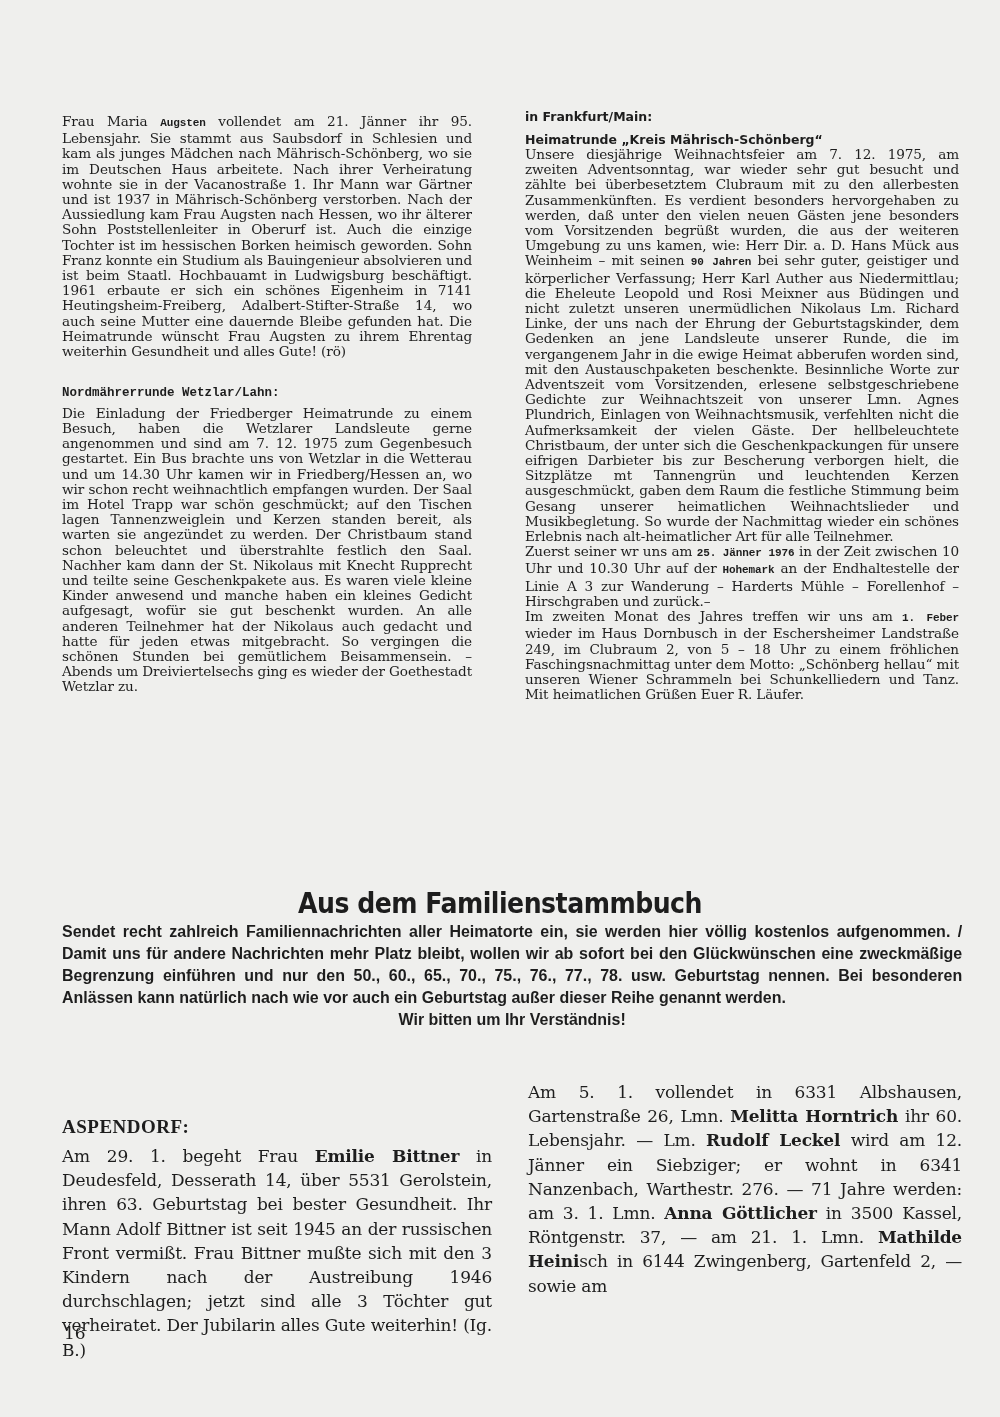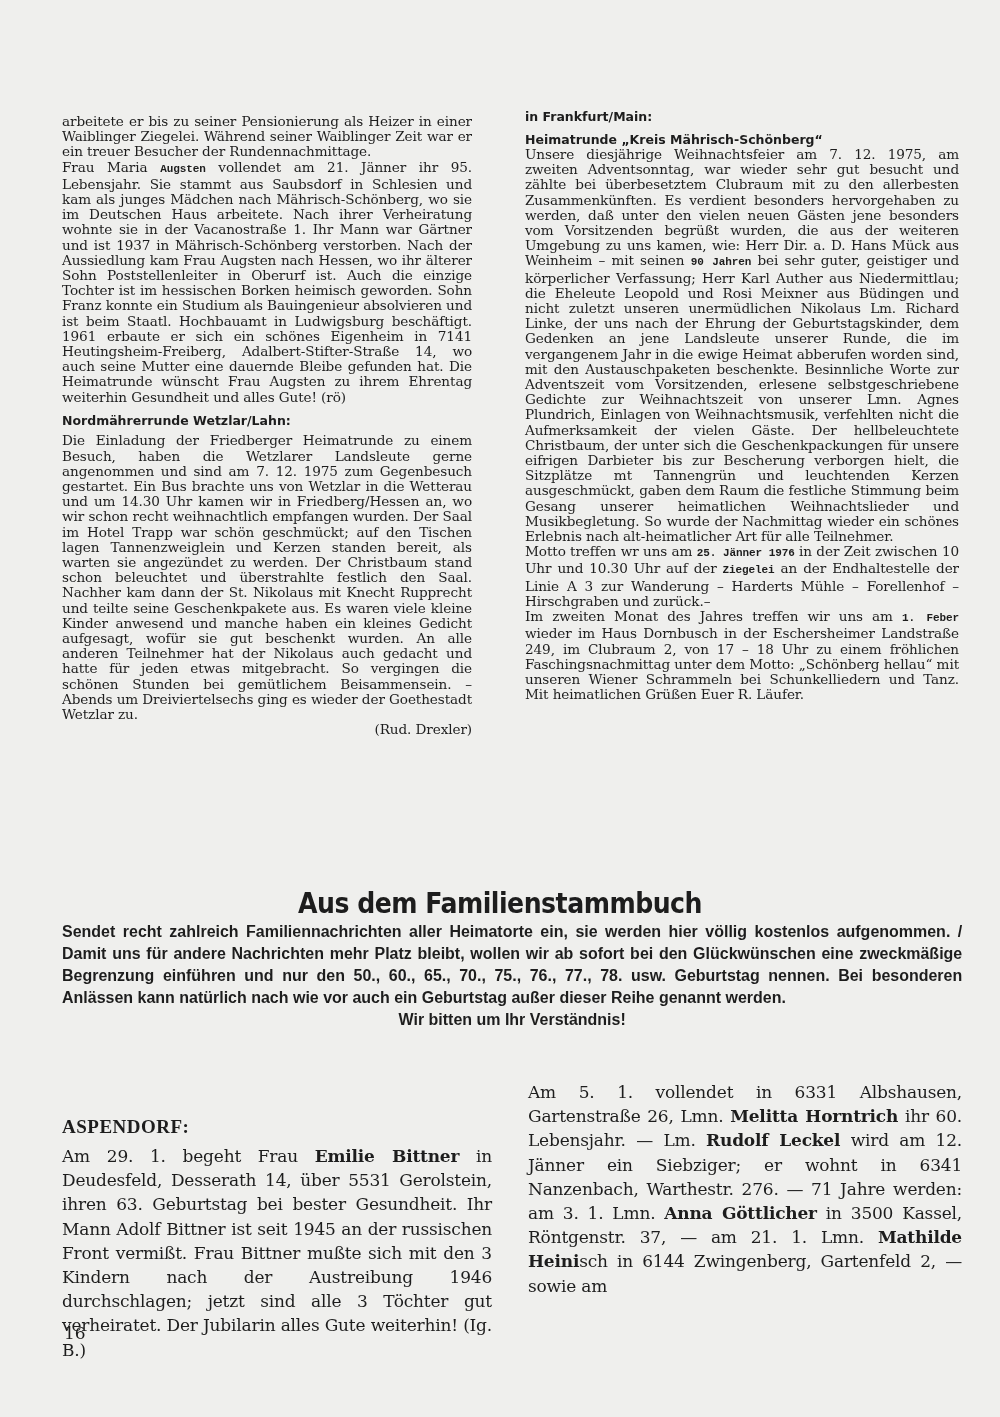--- a/index.html
+++ b/index.html
@@ -40,33 +40,31 @@
     font-family:"DejaVu Serif", serif; font-size:17px; line-height:24.2px;
     text-align:justify; margin:0; letter-spacing:-0.2px;
   }
   .page-num { position:absolute; left:64px; top:1323px; font-size:17px; font-family:"DejaVu Serif", serif; }
   .right { text-align:right; display:block; }
 </style>
 </head>
 <body>
 
 <div class="col" style="left:62px; top:114px; width:410px;">
-  <p class="p-small">arbeitete er bis zu seiner Pensionierung als Heizer in einer Waiblinger Ziegelei. Während seiner Waiblinger Zeit war er ein treuer Besucher der Rundennachmittage.</p>
   <p class="p-small"><span>Frau Maria </span><b class="s">Augsten</b><span> vollendet am 21. Jänner ihr 95. Lebensjahr. Sie stammt aus Saubsdorf in Schlesien und kam als junges Mädchen nach Mährisch-Schönberg, wo sie im Deutschen Haus arbeitete. Nach ihrer Verheiratung wohnte sie in der Vacanostraße 1. Ihr Mann war Gärtner und ist 1937 in Mährisch-Schönberg verstorben. Nach der Aussiedlung kam Frau Augsten nach Hessen, wo ihr älterer Sohn Poststellenleiter in Oberurf ist. Auch die einzige Tochter ist im hessischen Borken heimisch geworden. Sohn Franz konnte ein Studium als Bauingenieur absolvieren und ist beim Staatl. Hochbauamt in Ludwigsburg beschäftigt. 1961 erbaute er sich ein schönes Eigenheim in 7141 Heutingsheim-Freiberg, Adalbert-Stifter-Straße 14, wo auch seine Mutter eine dauernde Bleibe gefunden hat. Die Heimatrunde wünscht Frau Augsten zu ihrem Ehrentag weiterhin Gesundheit und alles Gute! (rö)</span></p>
-  <p class="hd-sans" style="margin-top:9px; margin-bottom:5px;">Nordmährerrunde Wetzlar/Lahn:</p>
+  <p class="hd-sans" style="margin-top:27px; margin-bottom:5px;font-family:Liberation Mono, monospace;">Nordmährerrunde Wetzlar/Lahn:</p>
   <p class="p-small">Die Einladung der Friedberger Heimatrunde zu einem Besuch, haben die Wetzlarer Landsleute gerne angenommen und sind am 7. 12. 1975 zum Gegenbesuch gestartet. Ein Bus brachte uns von Wetzlar in die Wetterau und um 14.30 Uhr kamen wir in Friedberg/Hessen an, wo wir schon recht weihnachtlich empfangen wurden. Der Saal im Hotel Trapp war schön geschmückt; auf den Tischen lagen Tannenzweiglein und Kerzen standen bereit, als warten sie angezündet zu werden. Der Christbaum stand schon beleuchtet und überstrahlte festlich den Saal. Nachher kam dann der St. Nikolaus mit Knecht Rupprecht und teilte seine Geschenkpakete aus. Es waren viele kleine Kinder anwesend und manche haben ein kleines Gedicht aufgesagt, wofür sie gut beschenkt wurden. An alle anderen Teilnehmer hat der Nikolaus auch gedacht und hatte für jeden etwas mitgebracht. So vergingen die schönen Stunden bei gemütlichem Beisammensein. – Abends um Dreiviertelsechs ging es wieder der Goethestadt Wetzlar zu.</p>
-  <span class="p-small right">(Rud. Drexler)</span>
 </div>
 
 <div class="col" style="left:525px; top:110px; width:434px;">
   <p class="hd-sans" style="margin-bottom:8px;">in Frankfurt/Main:</p>
   <p class="hd-sans">Heimatrunde „Kreis Mährisch-Schönberg“</p>
   <p class="p-small"><span>Unsere diesjährige Weihnachtsfeier am 7. 12. 1975, am zweiten Adventsonntag, war wieder sehr gut besucht und zählte bei überbesetztem Clubraum mit zu den allerbesten Zusammenkünften. Es verdient besonders hervorgehaben zu werden, daß unter den vielen neuen Gästen jene besonders vom Vorsitzenden begrüßt wurden, die aus der weiteren Umgebung zu uns kamen, wie: Herr Dir. a. D. Hans Mück aus Weinheim – mit seinen </span><b class="s">90 Jahren</b><span> bei sehr guter, geistiger und körperlicher Verfassung; Herr Karl Auther aus Niedermittlau; die Eheleute Leopold und Rosi Meixner aus Büdingen und nicht zuletzt unseren unermüdlichen Nikolaus Lm. Richard Linke, der uns nach der Ehrung der Geburtstagskinder, dem Gedenken an jene Landsleute unserer Runde, die im vergangenem Jahr in die ewige Heimat abberufen worden sind, mit den Austauschpaketen beschenkte. Besinnliche Worte zur Adventszeit vom Vorsitzenden, erlesene selbstgeschriebene Gedichte zur Weihnachtszeit von unserer Lmn. Agnes Plundrich, Einlagen von Weihnachtsmusik, verfehlten nicht die Aufmerksamkeit der vielen Gäste. Der hellbeleuchtete Christbaum, der unter sich die Geschenkpackungen für unsere eifrigen Darbieter bis zur Bescherung verborgen hielt, die Sitzplätze mt Tannengrün und leuchtenden Kerzen ausgeschmückt, gaben dem Raum die festliche Stimmung beim Gesang unserer heimatlichen Weihnachtslieder und Musikbegletung. So wurde der Nachmittag wieder ein schönes Erlebnis nach alt-heimatlicher Art für alle Teilnehmer.</span></p>
-  <p class="p-small"><span>Motto treffen wr uns am </span><b class="s">25. Jänner 1976</b><span> in der Zeit zwischen 10 Uhr und 10.30 Uhr auf der </span><b class="s">Ziegelei</b><span> an der Endhaltestelle der Linie A 3 zur Wanderung – Harderts Mühle – Forellenhof – Hirschgraben und zurück.–</span></p>
-  <p class="p-small"><span>Im zweiten Monat des Jahres treffen wir uns am </span><b class="s">1. Feber</b><span> wieder im Haus Dornbusch in der Eschersheimer Landstraße 249, im Clubraum 2, von 17 – 18 Uhr zu einem fröhlichen Faschingsnachmittag unter dem Motto: „Schönberg hellau“ mit unseren Wiener Schrammeln bei Schunkelliedern und Tanz. Mit heimatlichen Grüßen Euer R. Läufer.</span></p>
+  <p class="p-small"><span>Zuerst seiner wr uns am </span><b class="s">25. Jänner 1976</b><span> in der Zeit zwischen 10 Uhr und 10.30 Uhr auf der </span><b class="s">Hohemark</b><span> an der Endhaltestelle der Linie A 3 zur Wanderung – Harderts Mühle – Forellenhof – Hirschgraben und zurück.–</span></p>
+  <p class="p-small"><span>Im zweiten Monat des Jahres treffen wir uns am </span><b class="s">1. Feber</b><span> wieder im Haus Dornbusch in der Eschersheimer Landstraße 249, im Clubraum 2, von 5 – 18 Uhr zu einem fröhlichen Faschingsnachmittag unter dem Motto: „Schönberg hellau“ mit unseren Wiener Schrammeln bei Schunkelliedern und Tanz. Mit heimatlichen Grüßen Euer R. Läufer.</span></p>
 </div>
 
 <h1 class="big-title">Aus dem Familienstammbuch</h1>
 <p class="notice"><span>Sendet recht zahlreich Familiennachrichten aller Heimatorte ein, sie werden hier völlig kostenlos aufgenommen. / Damit uns für andere Nachrichten mehr Platz bleibt, wollen wir ab sofort bei den Glückwünschen eine zweckmäßige Begrenzung einführen und nur den 50., 60., 65., 70., 75., 76., 77., 78. usw. Geburtstag nennen. Bei besonderen Anlässen kann natürlich nach wie vor auch ein Geburtstag außer dieser Reihe genannt werden.</span><span class="last">Wir bitten um Ihr Verständnis!</span></p>
 
 <div class="col" style="left:62px; top:1116px; width:430px;">
   <p class="sec-hd">ASPENDORF:</p>
   <p class="p-large"><span>Am 29. 1. begeht Frau </span><b>Emilie Bittner</b><span> in Deudesfeld, Desserath 14, über 5531 Gerolstein, ihren 63. Geburtstag bei bester Gesundheit. Ihr Mann Adolf Bittner ist seit 1945 an der russischen Front vermißt. Frau Bittner mußte sich mit den 3 Kindern nach der Austreibung 1946 durchschlagen; jetzt sind alle 3 Töchter gut verheiratet. Der Jubilarin alles Gute weiterhin! (Ig. B.)</span></p>
 </div>
 

